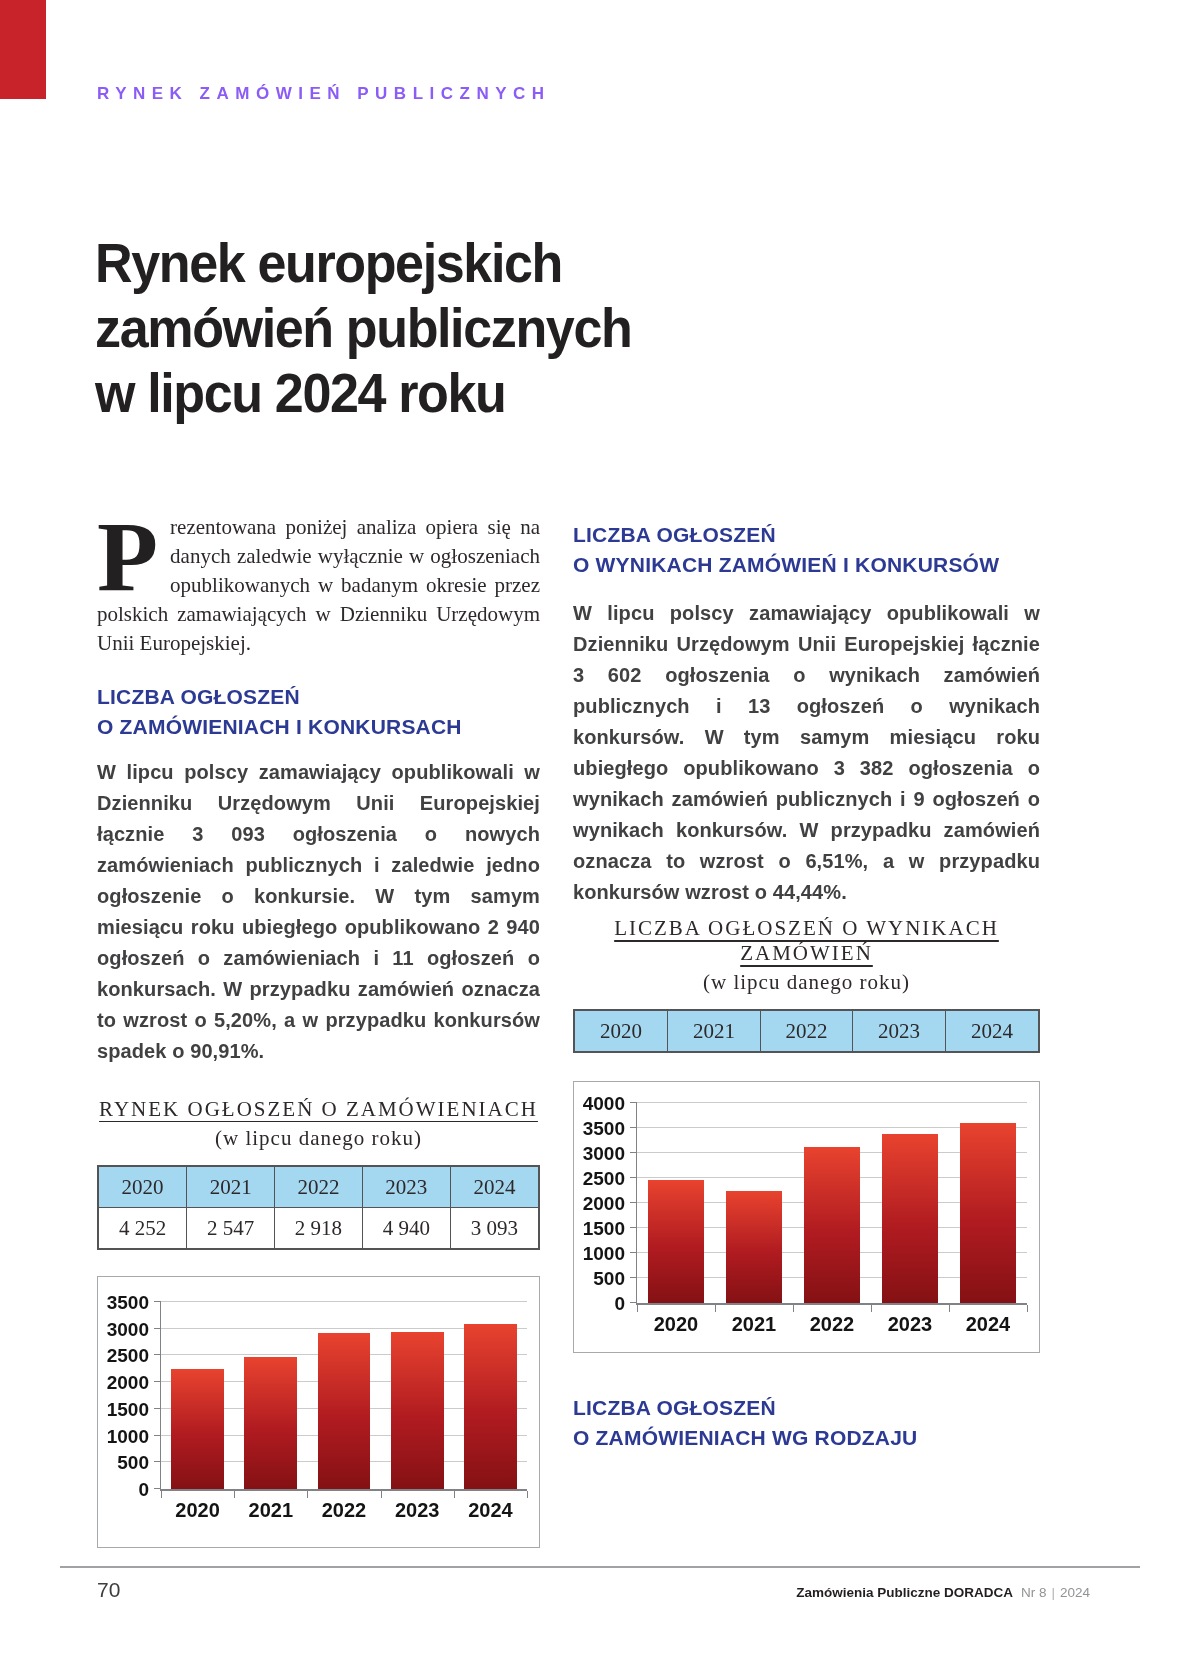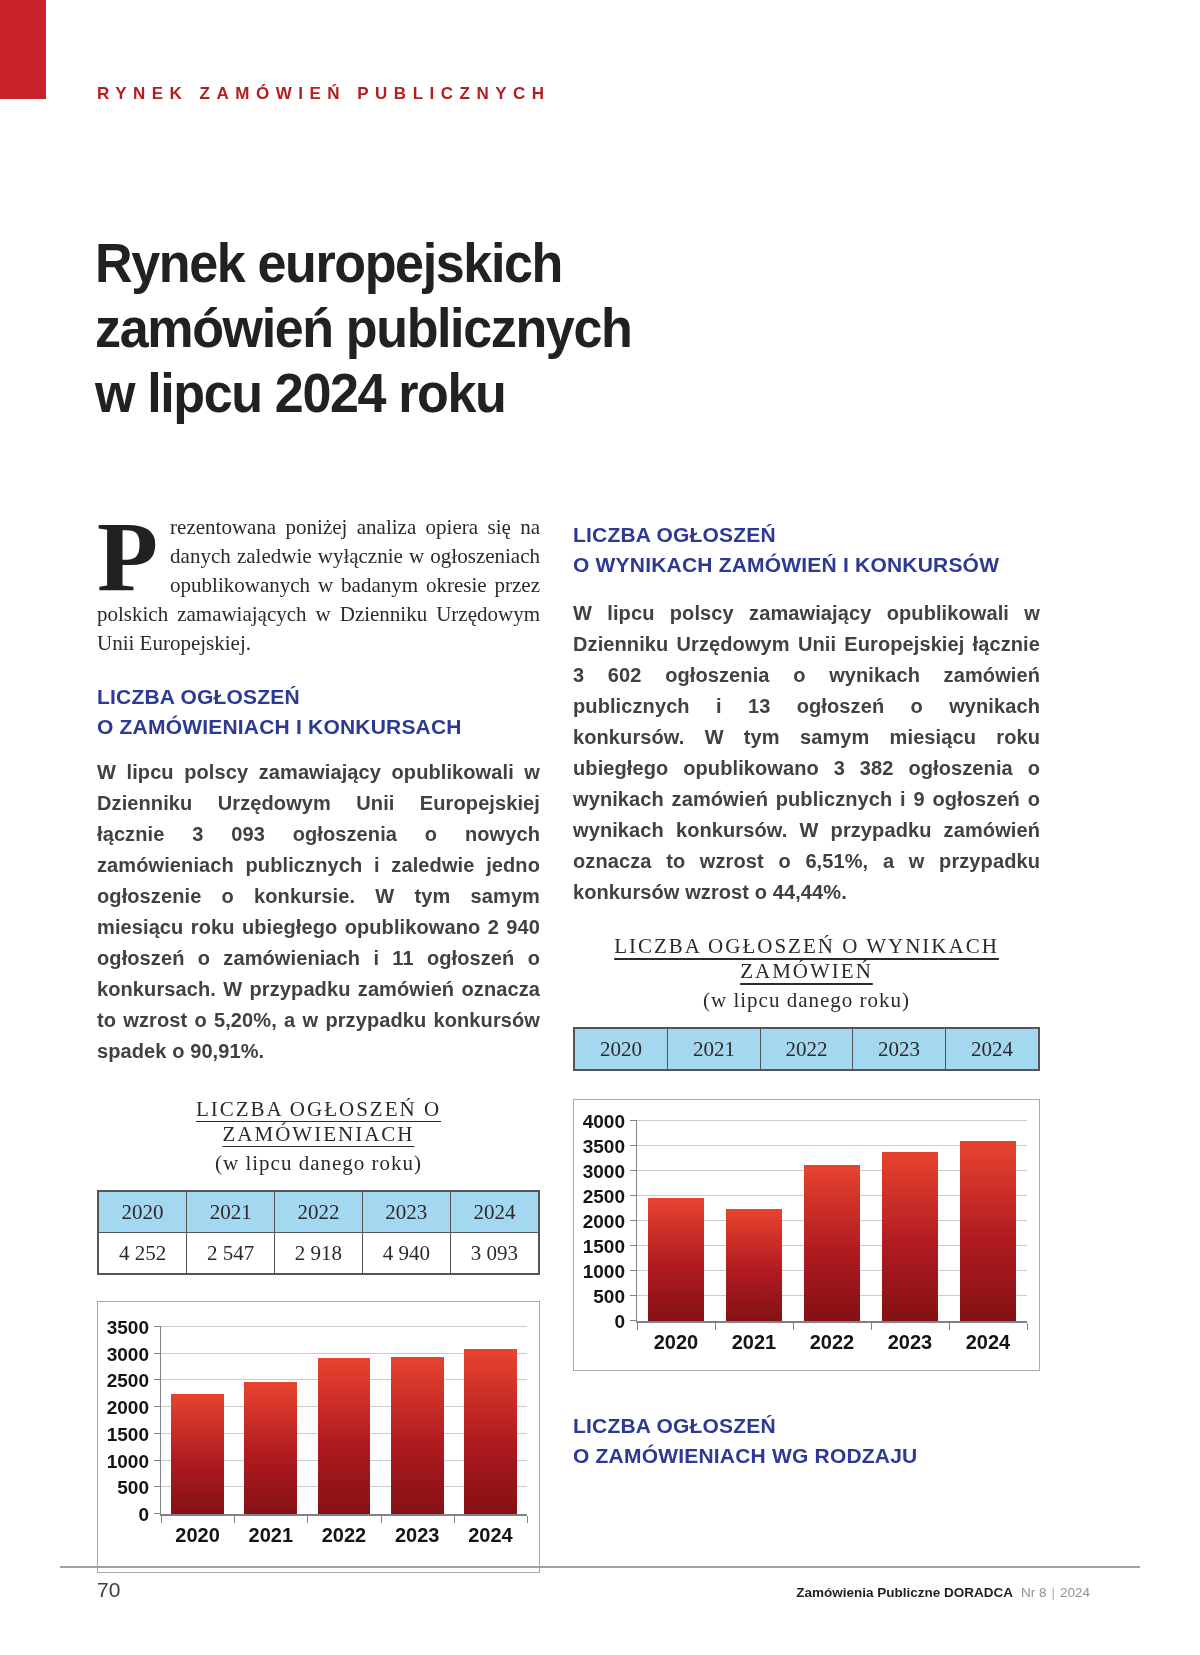--- a/index.html
+++ b/index.html
@@ -1,40 +1,40 @@
 <!DOCTYPE html>
 <html lang="pl"><head>
 <meta charset="utf-8">
 <style>
   html,body{margin:0;padding:0;background:#ffffff;}
   .page{position:relative;width:1200px;height:1655px;background:#fff;overflow:hidden;
         font-family:"Liberation Sans",sans-serif;color:#222;}
   .red-corner{position:absolute;left:0;top:0;width:46px;height:99px;background:#c8232a;}
   .kicker{position:absolute;left:97px;top:84px;font-size:17px;font-weight:700;
-          letter-spacing:6.5px;color:#b91c1c;white-space:nowrap;}
+          letter-spacing:6.5px;color:#8b5cf6;white-space:nowrap;}
   .page-title{position:absolute;left:95px;top:230px;margin:0;font-size:56px;line-height:65px;
           font-weight:700;color:#232021;letter-spacing:-1.5px;white-space:pre-line;
           transform:scaleX(0.93);transform-origin:left top;width:640px;}
   .col{position:absolute;}
   .col-left{left:97px;top:513px;width:443px;}
   .col-right{left:573px;top:520px;width:467px;}
   .intro{margin:0;font-family:"Liberation Serif",serif;font-size:21px;line-height:29px;
          text-align:justify;color:#2d282a;}
   .dropcap{float:left;font-family:"Liberation Serif",serif;font-weight:700;font-size:100px;
          line-height:76px;color:#232021;margin:6px 12px 0 0;}
   .sec-h{margin:0;font-size:21px;line-height:30px;font-weight:700;color:#2c3a94;
          white-space:pre-line;letter-spacing:0.2px;}
   .col-left .sec-h{margin-top:24px;}
   .body-b{margin:15px 0 0 0;font-size:20px;line-height:31px;font-weight:700;color:#414042;
           text-align:justify;letter-spacing:0.1px;}
   .col-right .body-b{margin-top:18px;}
   .tbl-title{margin-top:30px;font-family:"Liberation Serif",serif;font-size:21px;color:#2d282a;
           text-align:center;letter-spacing:2px;text-decoration:underline;
           text-underline-offset:5px;text-decoration-thickness:1px;}
-  .col-right .tbl-title{margin-top:26px;text-decoration:underline;}
+  .col-right .tbl-title{margin-top:8px;text-decoration:underline;}
   .tbl-sub{margin-top:4px;font-family:"Liberation Serif",serif;font-size:21px;color:#2d282a;
           text-align:center;letter-spacing:1px;}
   .tbl-wrap{margin-top:14px;}
   .yr-table{width:100%;border-collapse:collapse;border:2px solid #545456;}
   .yr-table th,.yr-table td{border:1px solid #545456;height:38px;text-align:center;
           font-family:"Liberation Serif",serif;font-size:21px;font-weight:400;color:#2d282a;}
   .yr-table th{background:#a4d7f0;}
   .chart-box{position:relative;margin-top:26px;height:270px;border:1px solid #a7a9ac;background:#fff;}
   .col-right .chart-box{margin-top:28px;}
   .plot{position:absolute;left:62px;right:12px;border-left:1px solid #808285;
@@ -74,21 +74,21 @@
 w lipcu 2024 roku</h1>
 
   <div class="col col-left">
     <p class="intro"><span class="dropcap">P</span><span>rezentowana poniżej analiza opiera się na danych zaledwie wyłącznie w ogłoszeniach opublikowanych w badanym okresie przez polskich zamawiających w Dzienniku Urzędowym Unii Europejskiej.</span></p>
 
     <h2 class="sec-h">LICZBA OGŁOSZEŃ
 O ZAMÓWIENIACH I KONKURSACH</h2>
 
     <p class="body-b">W lipcu polscy zamawiający opublikowali w Dzienniku Urzędowym Unii Europejskiej łącznie 3 093 ogłoszenia o nowych zamówieniach publicznych i zaledwie jedno ogłoszenie o konkursie. W tym samym miesiącu roku ubiegłego opublikowano 2 940 ogłoszeń o zamówieniach i 11 ogłoszeń o konkursach. W przypadku zamówień oznacza to wzrost o 5,20%, a w przypadku konkursów spadek o 90,91%.</p>
 
-    <div class="tbl-title">LICZBA OGŁOSZEŃ O ZAMÓWIENIACH</div>
+    <div class="tbl-title">RYNEK OGŁOSZEŃ O ZAMÓWIENIACH</div>
     <div class="tbl-sub">(w lipcu danego roku)</div>
 
     <div class="tbl-wrap">
         <table class="yr-table">
           <tbody>
             <tr>
               <th>2020</th>
               <th>2021</th>
               <th>2022</th>
               <th>2023</th>

